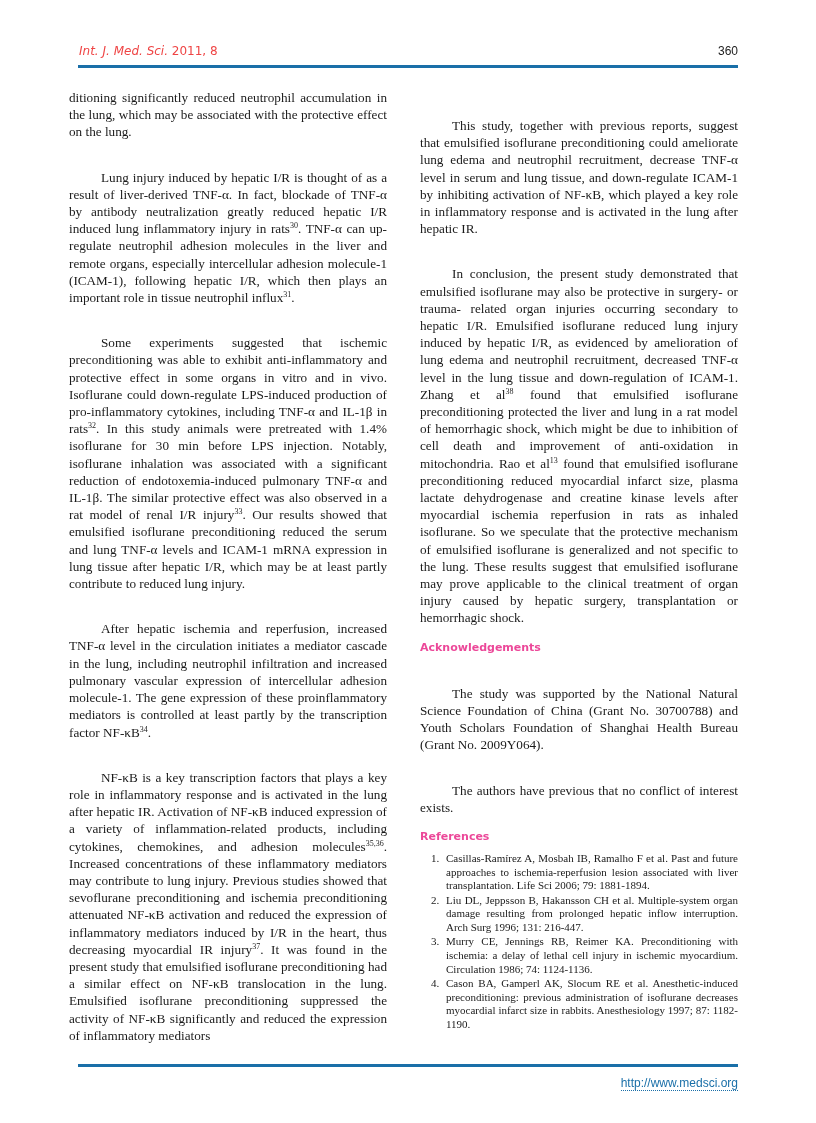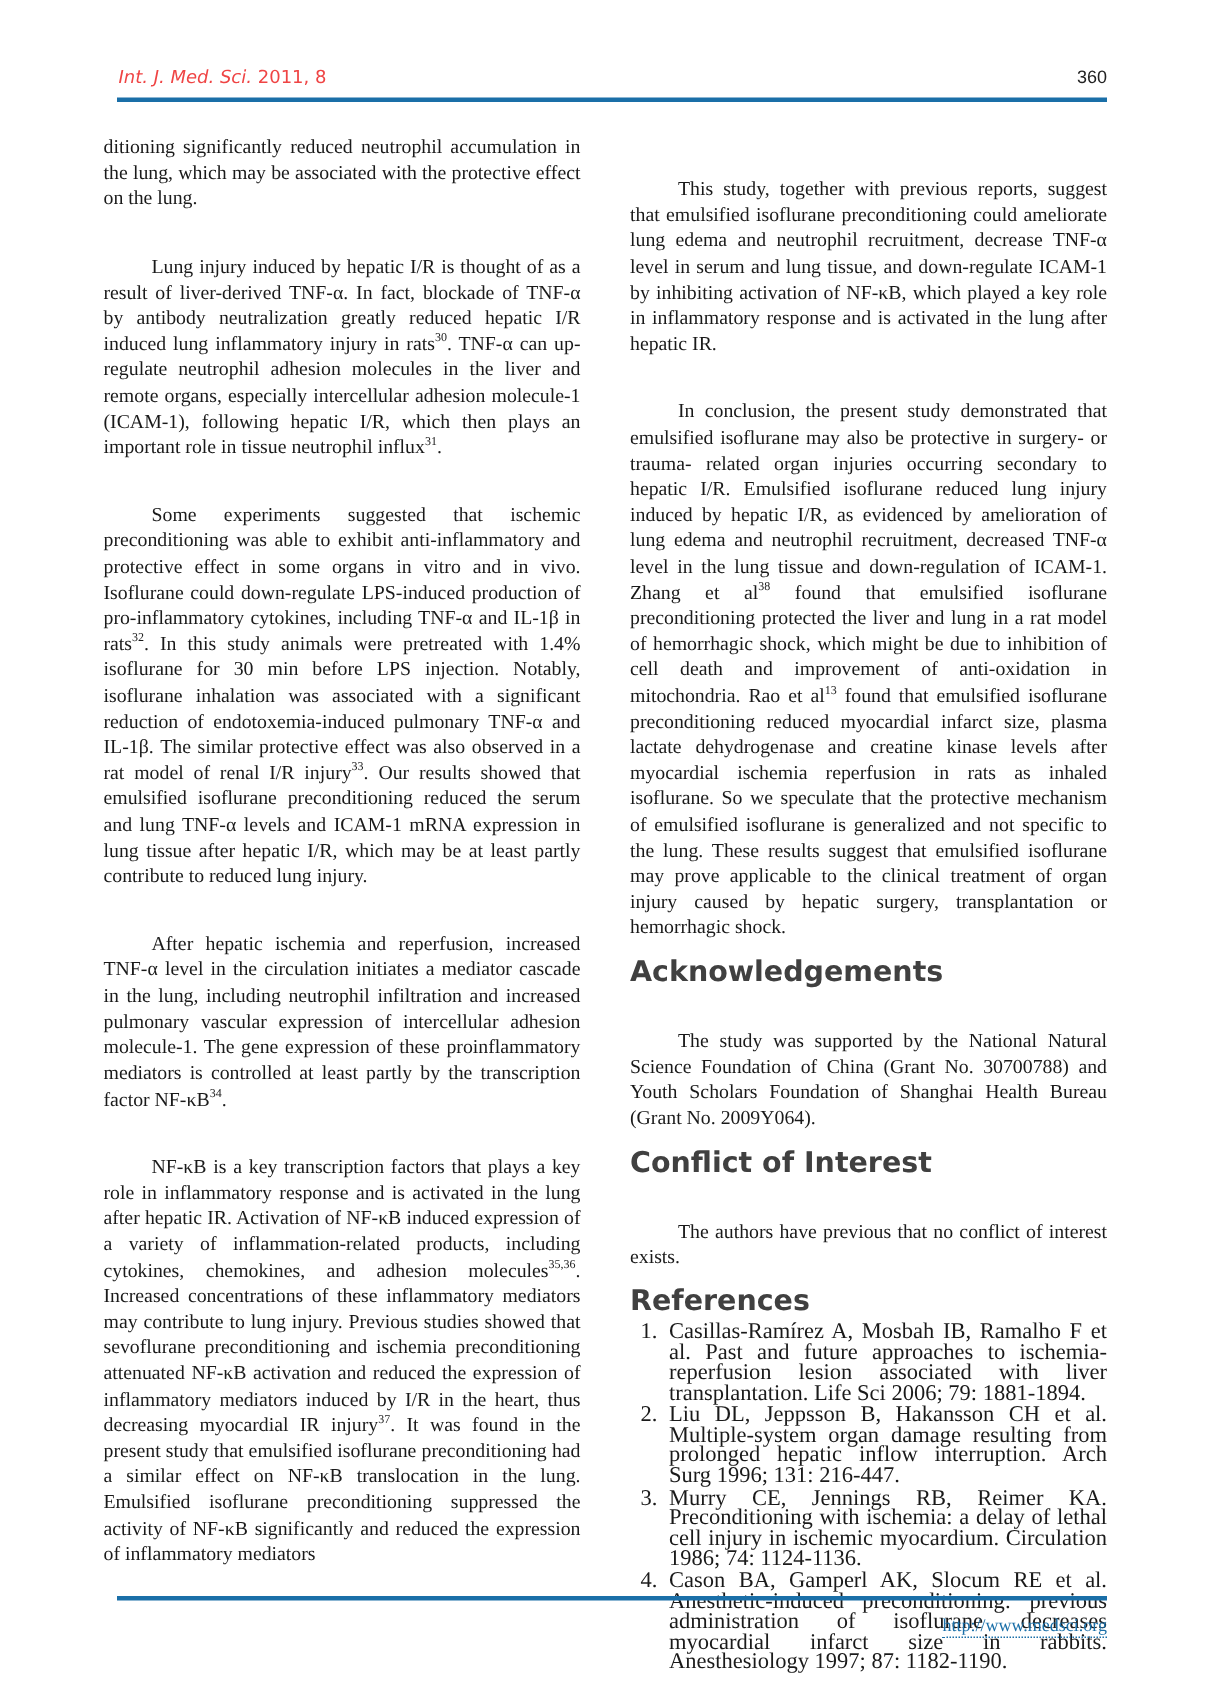--- a/index.html
+++ b/index.html
@@ -3,29 +3,29 @@
 <meta charset="utf-8">
 <style>
   html, body { margin:0; padding:0; background:#ffffff; }
   body { width:816px; height:1123px; position:relative; overflow:hidden; }
   .header-left { position:absolute; left:79px; top:44px; font-family:"DejaVu Sans", sans-serif; font-style:italic; font-size:12px; color:#ef4444; }
   .header-left .yr { font-style:normal; }
   .header-right { position:absolute; right:78px; top:44px; font-family:Liberation Sans, sans-serif; font-size:12px; color:#222; }
   .rule { position:absolute; left:78px; width:660px; height:3px; background:#1a6fa8; }
   .rule.top { top:65px; }
   .rule.bottom { top:1064px; }
-  .footer-link { position:absolute; right:78px; top:1076px; font-family:Liberation Serif, serif; font-size:12px; color:#1a6fa8; border-bottom:1px dotted #1a6fa8; text-decoration:none; }
+  .footer-link { position:absolute; right:78px; top:1076px; font-family:Liberation Sans, sans-serif; font-size:12px; color:#1a6fa8; border-bottom:1px dotted #1a6fa8; text-decoration:none; }
   .col { position:absolute; top:89px; width:318px; font-family:"Liberation Serif", serif; font-size:13.2px; line-height:17.2px; color:#1a1a1a; text-align:justify; hyphens:manual; }
   .col.left { left:69px; }
   .col.right { left:420px; }
   .col p { margin:0; }
   .col p.ind { text-indent:32px;margin-top:28px; }
   sup { font-size:8px; line-height:0; vertical-align:super; }
-  h2 { font-family:"DejaVu Sans", sans-serif; font-weight:bold; font-size:19px; margin:12px 0 6px 0; color:#404040; line-height:18px; }
-  ol.refs { margin:6px 0 16px 0; padding:0 0 0 22px; font-size:15px; line-height:13.6px; }
+  h2 { font-family:"DejaVu Sans", sans-serif; font-weight:bold; font-size:11px; margin:12px 0 6px 0; color:#ec4899; line-height:18px; }
+  ol.refs { margin:6px 0 16px 0; padding:0 0 0 22px; font-size:11px; line-height:13.6px; }
   ol.refs li { padding-left:4px; margin:0 0 1px 0; }
 </style>
 </head>
 <body>
 
 <div class="header-left">
   <span>Int. J. Med. Sci.</span>
   <span class="yr">2011, 8</span>
 </div>
 <div class="header-right">360</div>
@@ -39,21 +39,20 @@
     <p class="ind">NF-κB is a key transcription factors that plays a key role in inflammatory response and is activated in the lung after hepatic IR. Activation of NF-κB induced expression of a variety of inflammation-related products, including cytokines, chemokines, and adhesion molecules<sup>35,36</sup>. Increased concentrations of these inflammatory mediators may contribute to lung injury. Previous studies showed that sevoflurane preconditioning and ischemia preconditioning attenuated NF-κB activation and reduced the expression of inflammatory mediators induced by I/R in the heart, thus decreasing myocardial IR injury<sup>37</sup>. It was found in the present study that emulsified isoflurane preconditioning had a similar effect on NF-κB translocation in the lung. Emulsified isoflurane preconditioning suppressed the activity of NF-κB significantly and reduced the expression of inflammatory mediators</p>
   </div>
 
 <div class="col right">
   <div id="right-paras">
       <p class="ind">This study, together with previous reports, suggest that emulsified isoflurane preconditioning could ameliorate lung edema and neutrophil recruitment, decrease TNF-α level in serum and lung tissue, and down-regulate ICAM-1 by inhibiting activation of NF-κB, which played a key role in inflammatory response and is activated in the lung after hepatic IR.</p>
       <p class="ind">In conclusion, the present study demonstrated that emulsified isoflurane may also be protective in surgery- or trauma- related organ injuries occurring secondary to hepatic I/R. Emulsified isoflurane reduced lung injury induced by hepatic I/R, as evidenced by amelioration of lung edema and neutrophil recruitment, decreased TNF-α level in the lung tissue and down-regulation of ICAM-1. Zhang et al<sup>38</sup> found that emulsified isoflurane preconditioning protected the liver and lung in a rat model of hemorrhagic shock, which might be due to inhibition of cell death and improvement of anti-oxidation in mitochondria. Rao et al<sup>13</sup> found that emulsified isoflurane preconditioning reduced myocardial infarct size, plasma lactate dehydrogenase and creatine kinase levels after myocardial ischemia reperfusion in rats as inhaled isoflurane. So we speculate that the protective mechanism of emulsified isoflurane is generalized and not specific to the lung. These results suggest that emulsified isoflurane may prove applicable to the clinical treatment of organ injury caused by hepatic surgery, transplantation or hemorrhagic shock.</p>
     </div>
   <h2>Acknowledgements</h2>
   <p class="ind">The study was supported by the National Natural Science Foundation of China (Grant No. 30700788) and Youth Scholars Foundation of Shanghai Health Bureau (Grant No. 2009Y064).</p>
-  <h2>Conflict of Interest</h2>
   <p class="ind">The authors have previous that no conflict of interest exists.</p>
   <h2>References</h2>
   <ol class="refs">
     <li>Casillas-Ramírez A, Mosbah IB, Ramalho F et al. Past and future approaches to ischemia-reperfusion lesion associated with liver transplantation. Life Sci 2006; 79: 1881-1894.</li>
     <li>Liu DL, Jeppsson B, Hakansson CH et al. Multiple-system organ damage resulting from prolonged hepatic inflow interruption. Arch Surg 1996; 131: 216-447.</li>
     <li>Murry CE, Jennings RB, Reimer KA. Preconditioning with ischemia: a delay of lethal cell injury in ischemic myocardium. Circulation 1986; 74: 1124-1136.</li>
     <li>Cason BA, Gamperl AK, Slocum RE et al. Anesthetic-induced preconditioning: previous administration of isoflurane decreases myocardial infarct size in rabbits. Anesthesiology 1997; 87: 1182-1190.</li>
   </ol>
 </div>
 

